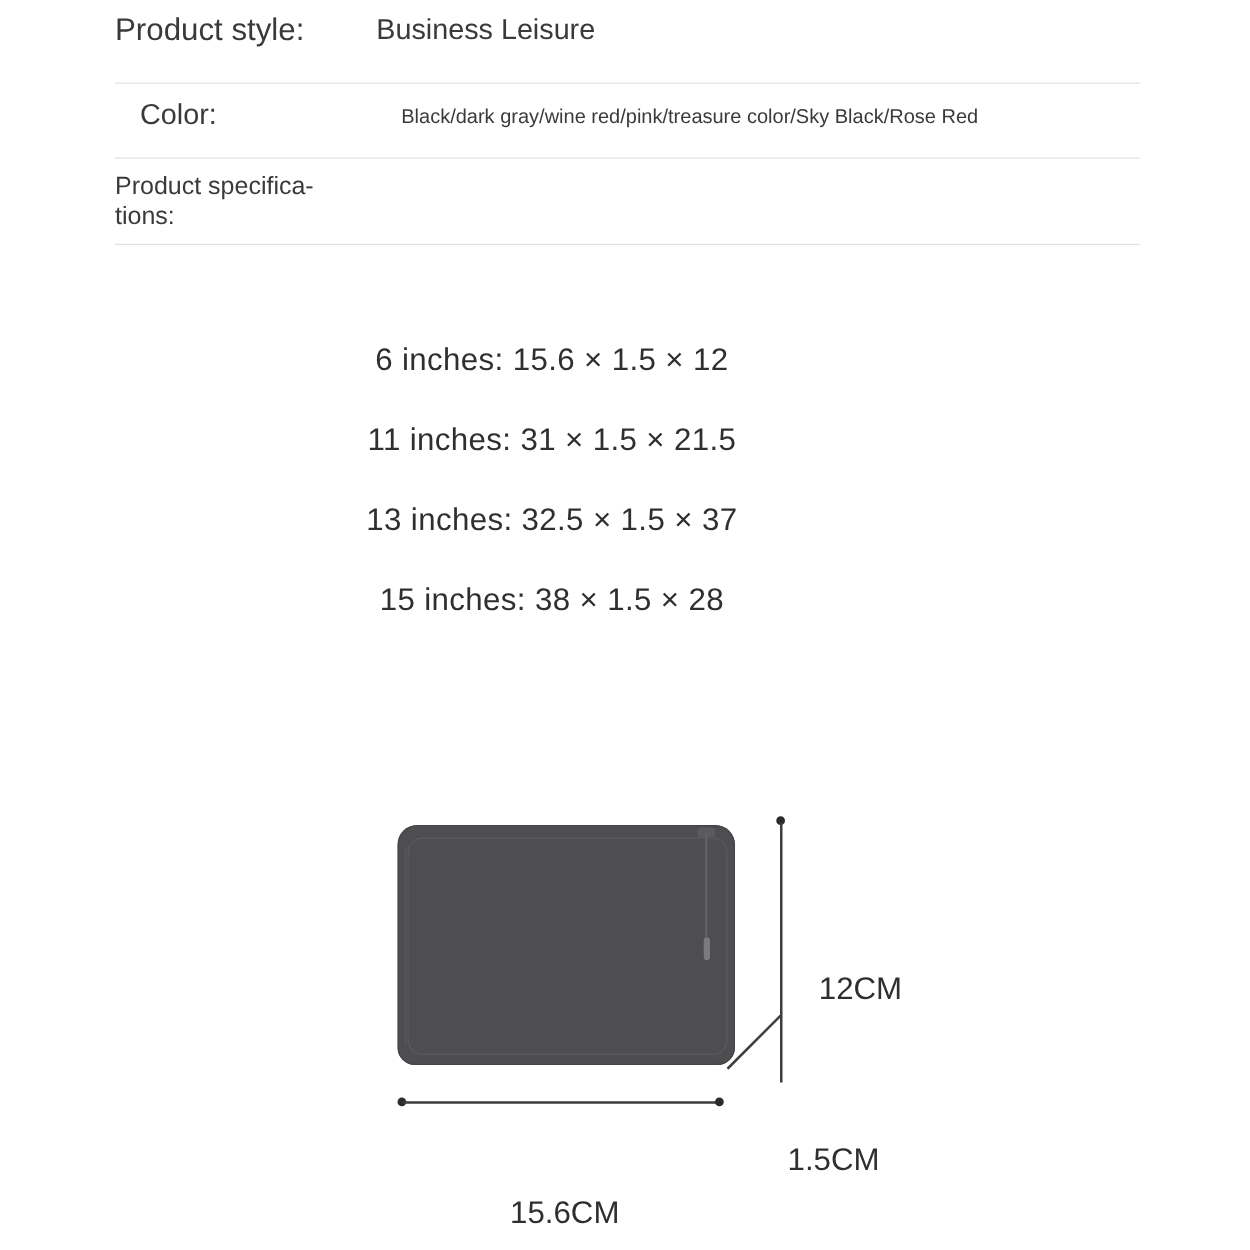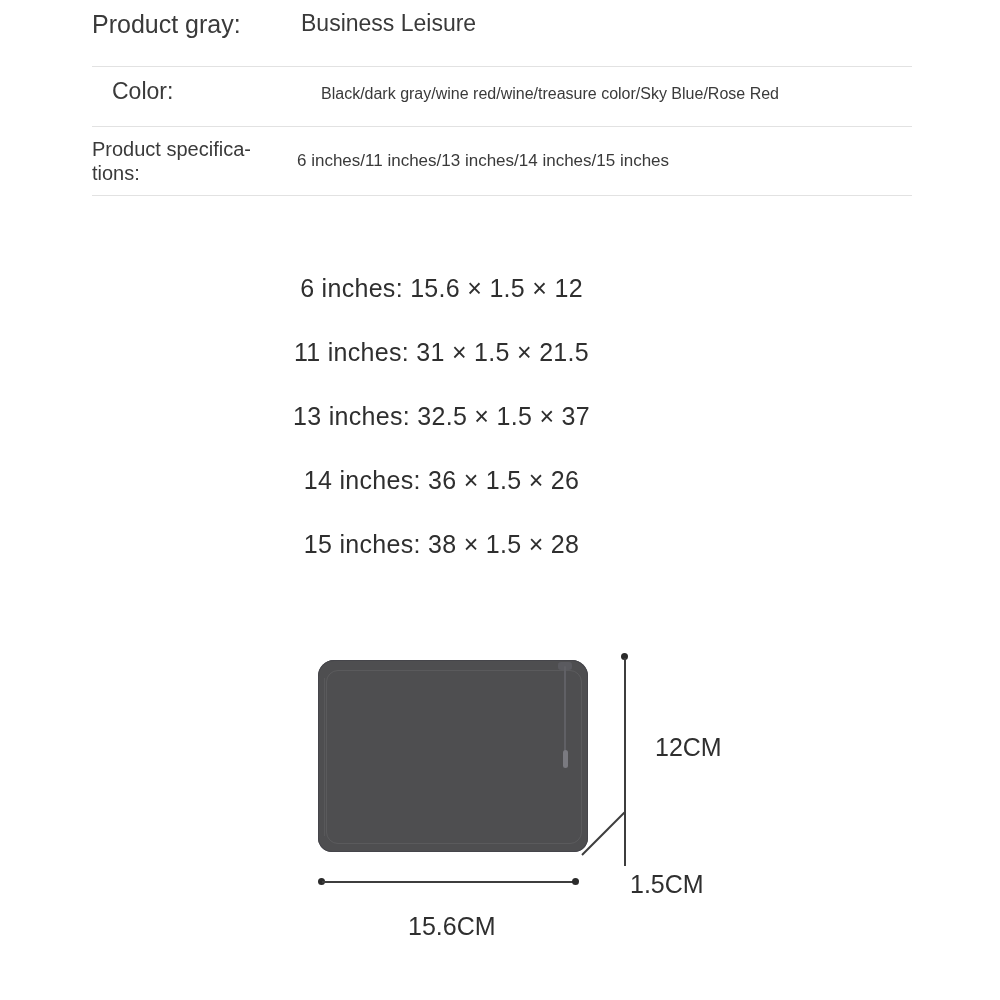--- a/index.html
+++ b/index.html
@@ -143,20 +143,21 @@
     width: 7px;
     height: 7px;
     background: #2b2b2b;
     border-radius: 50%;
   }
   .dim-label {
     position: absolute;
     font-size: 25px;
     color: #2f2f2f;
     white-space: nowrap;
+    margin-top: 44px;
   }
 
   
   .v-line { left: 324px; top: 18px; width: 2px; height: 208px; }
   .v-dot-top { left: 321px; top: 13px; }
   .label-12cm { left: 355px; top: 93px; }
 
   
   .d-line {
     position: absolute;
@@ -175,41 +176,39 @@
   .h-dot-left { left: 18px; top: 238px; }
   .h-dot-right { left: 272px; top: 238px; }
   .label-156cm { left: 108px; top: 272px; }
 </style>
 </head>
 <body>
 
 <div class="spec-table">
 
   <div class="spec-row row-style">
-    <div class="spec-label">Product gray:</div>
+    <div class="spec-label">Product style:</div>
     <div class="spec-value">Business Leisure</div>
   </div>
 
   <div class="spec-row row-color">
     <div class="spec-label">Color:</div>
-    <div class="spec-value">Black/dark gray/wine red/wine/treasure color/Sky Blue/Rose Red</div>
+    <div class="spec-value">Black/dark gray/wine red/pink/treasure color/Sky Black/Rose Red</div>
   </div>
 
   <div class="spec-row row-spec">
     <div class="spec-label">Product specifica-tions:</div>
-    <div class="spec-value">6 inches/11 inches/13 inches/14 inches/15 inches</div>
   </div>
 
 </div>
 
 <div class="size-list">
   <div class="size-item">6 inches: 15.6 × 1.5 × 12</div>
   <div class="size-item">11 inches: 31 × 1.5 × 21.5</div>
   <div class="size-item">13 inches: 32.5 × 1.5 × 37</div>
-  <div class="size-item">14 inches: 36 × 1.5 × 26</div>
   <div class="size-item">15 inches: 38 × 1.5 × 28</div>
 </div>
 
 <div class="diagram">
 
   <div class="sleeve">
     <div class="sleeve-seam"></div>
     <div class="sleeve-left-fold"></div>
     <div class="sleeve-zip-top"></div>
     <div class="sleeve-zip-line"></div>

